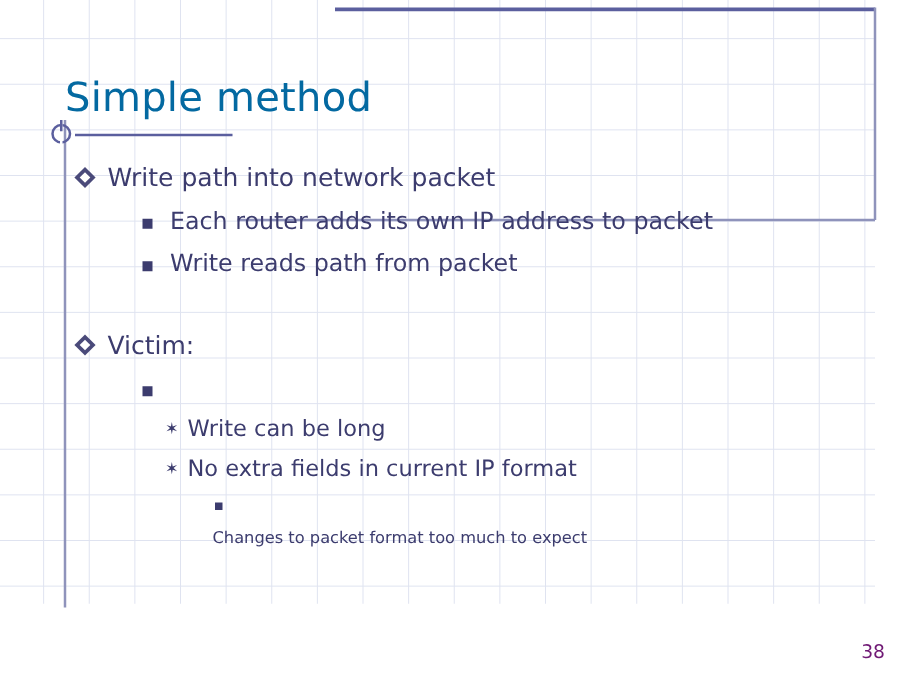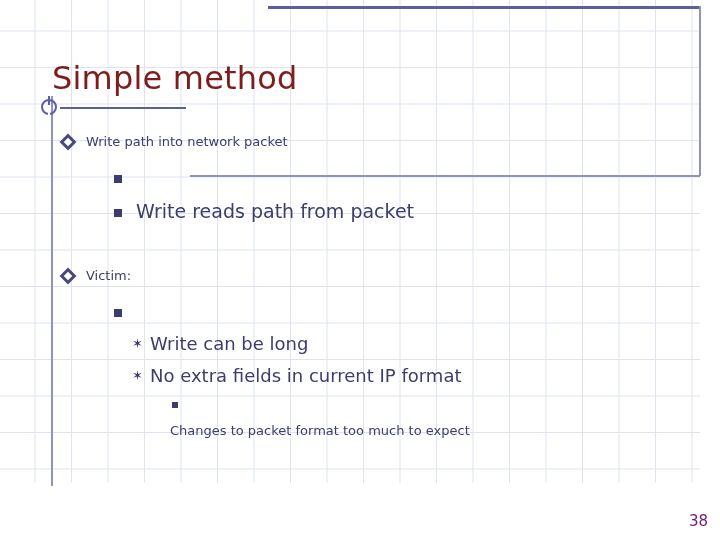--- a/index.html
+++ b/index.html
@@ -123,21 +123,21 @@
     width: 2px;
     height: 9px;
     background: #5b5f9e;
   }
   
   .title {
     position: absolute;
     left: 52px;
     top: 38px;
     font-size: 32px;
-    color: #7f1d1d;
+    color: #0369a1;
     font-weight: normal;
     letter-spacing: 0.2px;
     white-space: nowrap;
   }
   
   .body {
     position: absolute;
     left: 60px;
     top: 124px;
     width: 640px;
@@ -152,21 +152,21 @@
     flex: none;
     display: inline-block;
     text-align: left;
   }
   .txt {
     display: inline-block;
   }
 
   
   .lvl1 {
-    font-size: 13px;
+    font-size: 20px;
     line-height: 36px;
     padding-left: 0px;
   }
   .lvl1 .bullet {
     width: 26px;
     position: relative;
     height: 36px;
   }
   .d-outer {
     position: absolute;
@@ -288,20 +288,21 @@
         <span class="d-outer"></span>
           <span class="d-inner"></span>
       </span>
       <span class="txt">Write path into network packet</span>
     </div>
 
     <div class="line lvl2">
       <span class="bullet">
           <span class="sq"></span>
         </span>
+      <span class="txt">Each router adds its own IP address to packet</span>
     </div>
 
     <div class="line lvl2">
       <span class="bullet">
           <span class="sq"></span>
         </span>
       <span class="txt">Write reads path from packet</span>
     </div>
 
     <div class="gap"></div>

